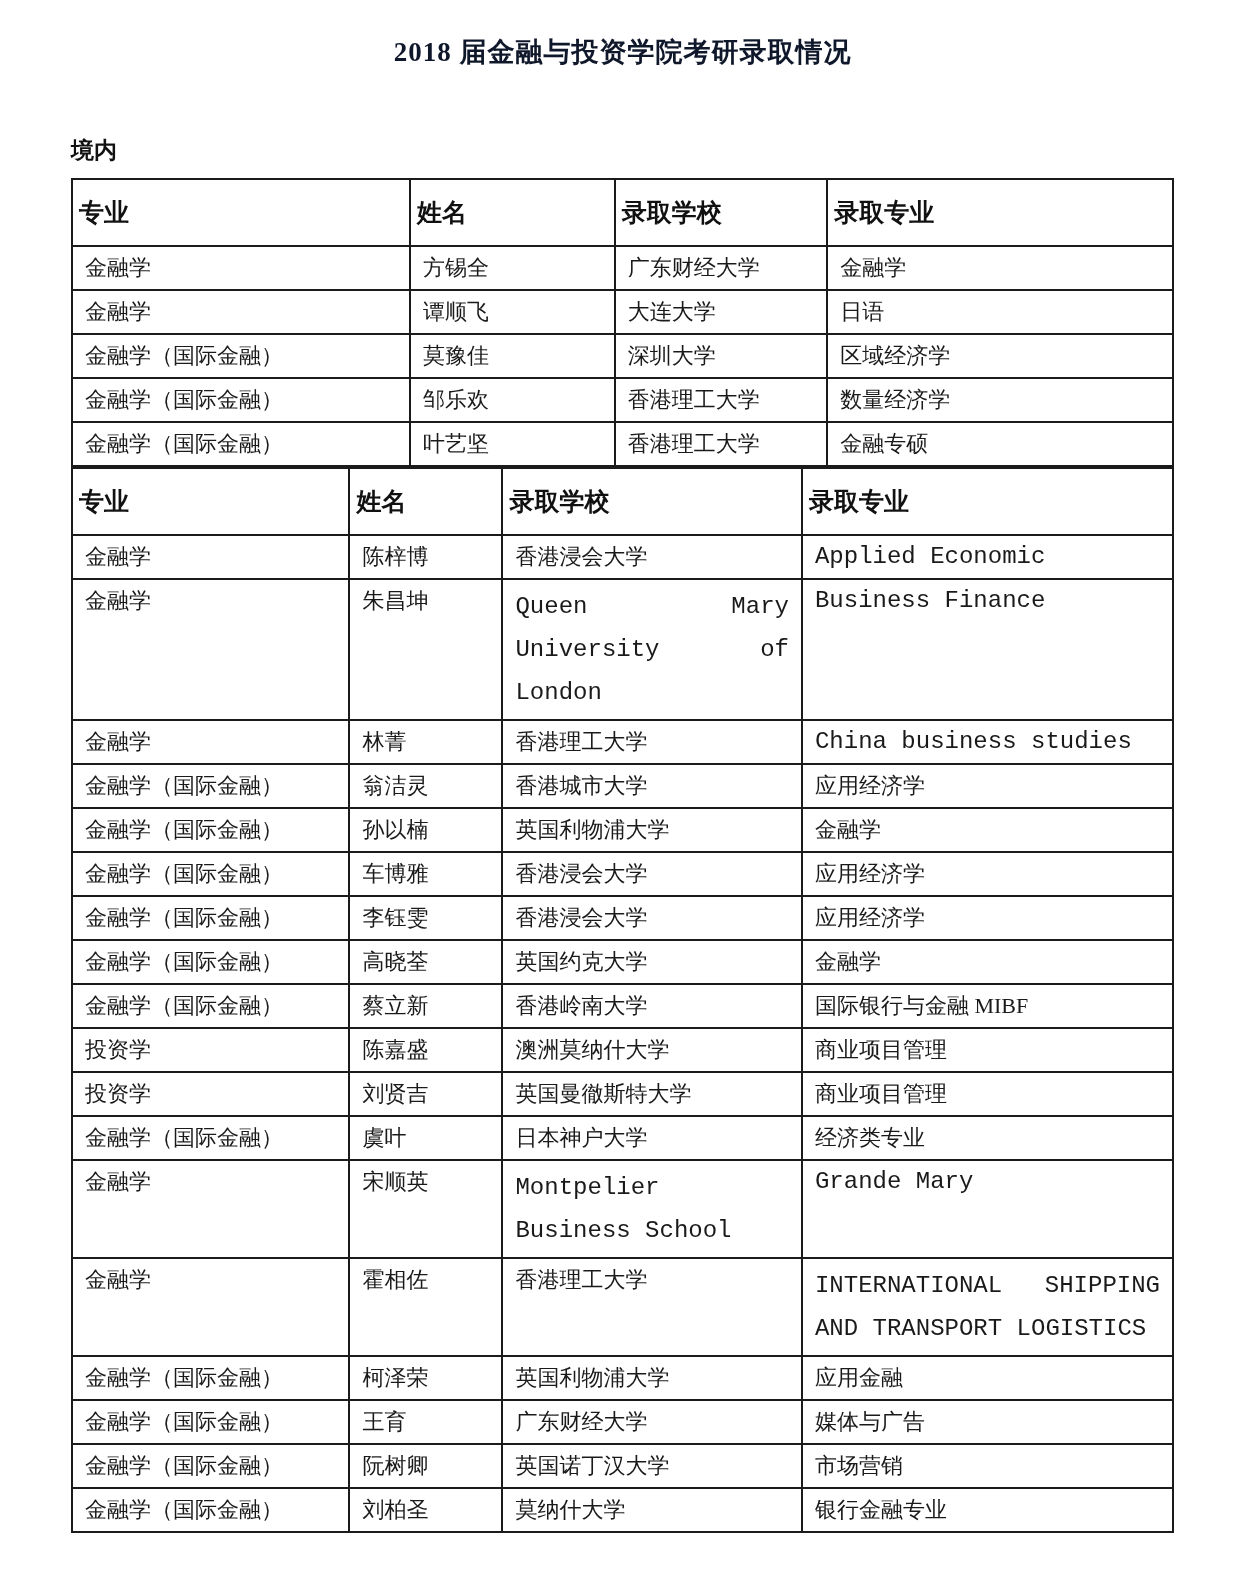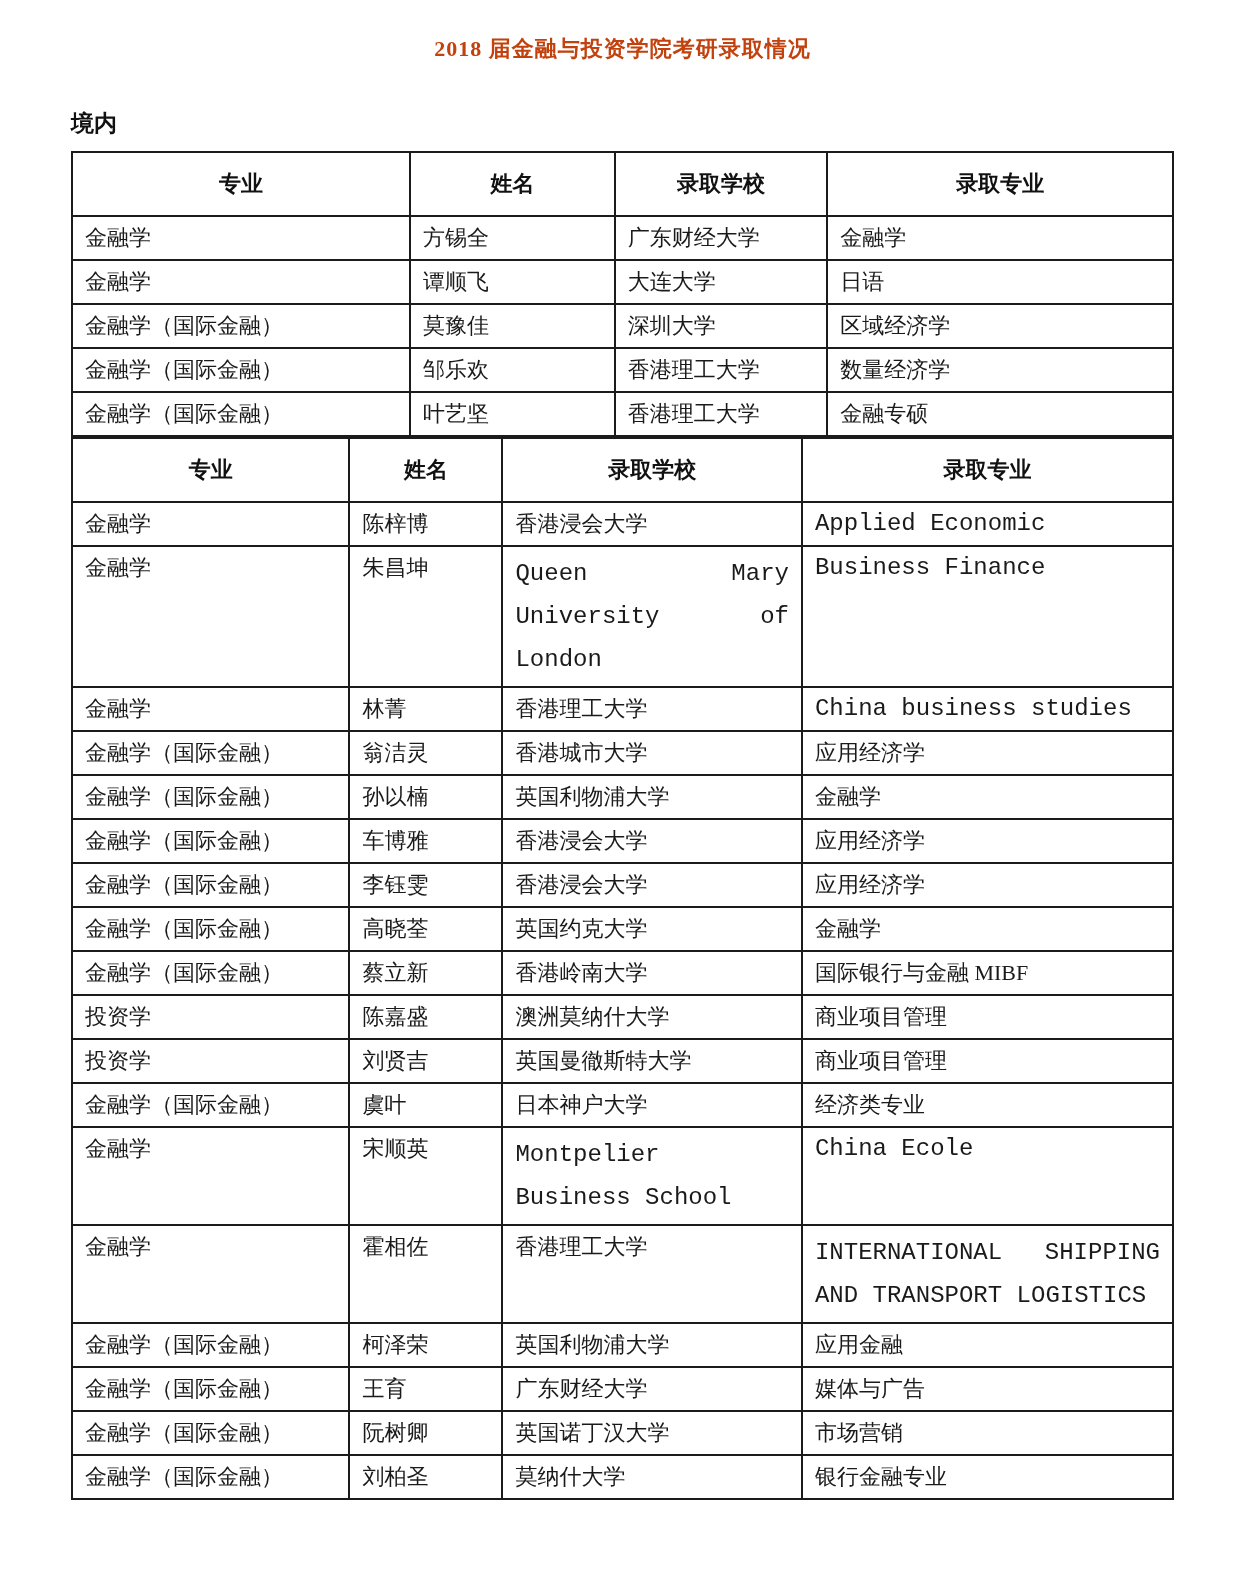--- a/index.html
+++ b/index.html
@@ -5,47 +5,47 @@
   html, body { margin: 0; padding: 0; background: #ffffff; }
   body {
     width: 1241px; height: 1569px;
     font-family: "Liberation Serif", "DejaVu Serif", serif;
     color: #141414;
     overflow: hidden;
   }
   .page { padding: 34px 67px 0 71px; box-sizing: border-box; }
   .doc-title {
     text-align: center;
-    font-size: 22px;
+    font-size: 27px;
     font-weight: bold;
     letter-spacing: 1px;
     margin: 0 0 0 0;
-    color: #c2410c;
+    color: #0f172a;
   }
   .section-label {
     font-size: 23px;
     font-weight: bold;
     margin: 0;
     color: #111;
   }
-  .section-label.first { margin-top: 44px; margin-bottom: 12px; }
+  .section-label.first { margin-top: 65px; margin-bottom: 12px; }
   .section-label.second { margin-top: 46px; margin-bottom: 12px; }
   table.adm-table {
     width: 100%;
     border-collapse: collapse;
     table-layout: fixed;
   }
   .adm-table th, .adm-table td {
     border: 2px solid #1b1b1b;
     box-sizing: border-box;
   }
   .adm-table th {
-    font-size: 22px;
+    font-size: 25px;
     font-weight: bold;
-    text-align: center;
+    text-align: left;
     padding: 16px 6px;
     color: #111;
   }
   .adm-table td {
     font-size: 22px;
     font-weight: normal;
     text-align: left;
     vertical-align: top;
     padding: 5px 12px;
     line-height: 32px;
@@ -204,21 +204,21 @@
           <tr>
             <td>金融学（国际金融）</td>
             <td>虞叶</td>
             <td>日本神户大学</td>
             <td>经济类专业</td>
           </tr>
           <tr>
             <td>金融学</td>
             <td>宋顺英</td>
             <td class="latin latin-long">Montpelier Business School</td>
-            <td class="latin">China Ecole</td>
+            <td class="latin">Grande Mary</td>
           </tr>
           <tr>
             <td>金融学</td>
             <td>霍相佐</td>
             <td>香港理工大学</td>
             <td class="latin latin-long">INTERNATIONAL SHIPPING AND TRANSPORT LOGISTICS</td>
           </tr>
           <tr>
             <td>金融学（国际金融）</td>
             <td>柯泽荣</td>

